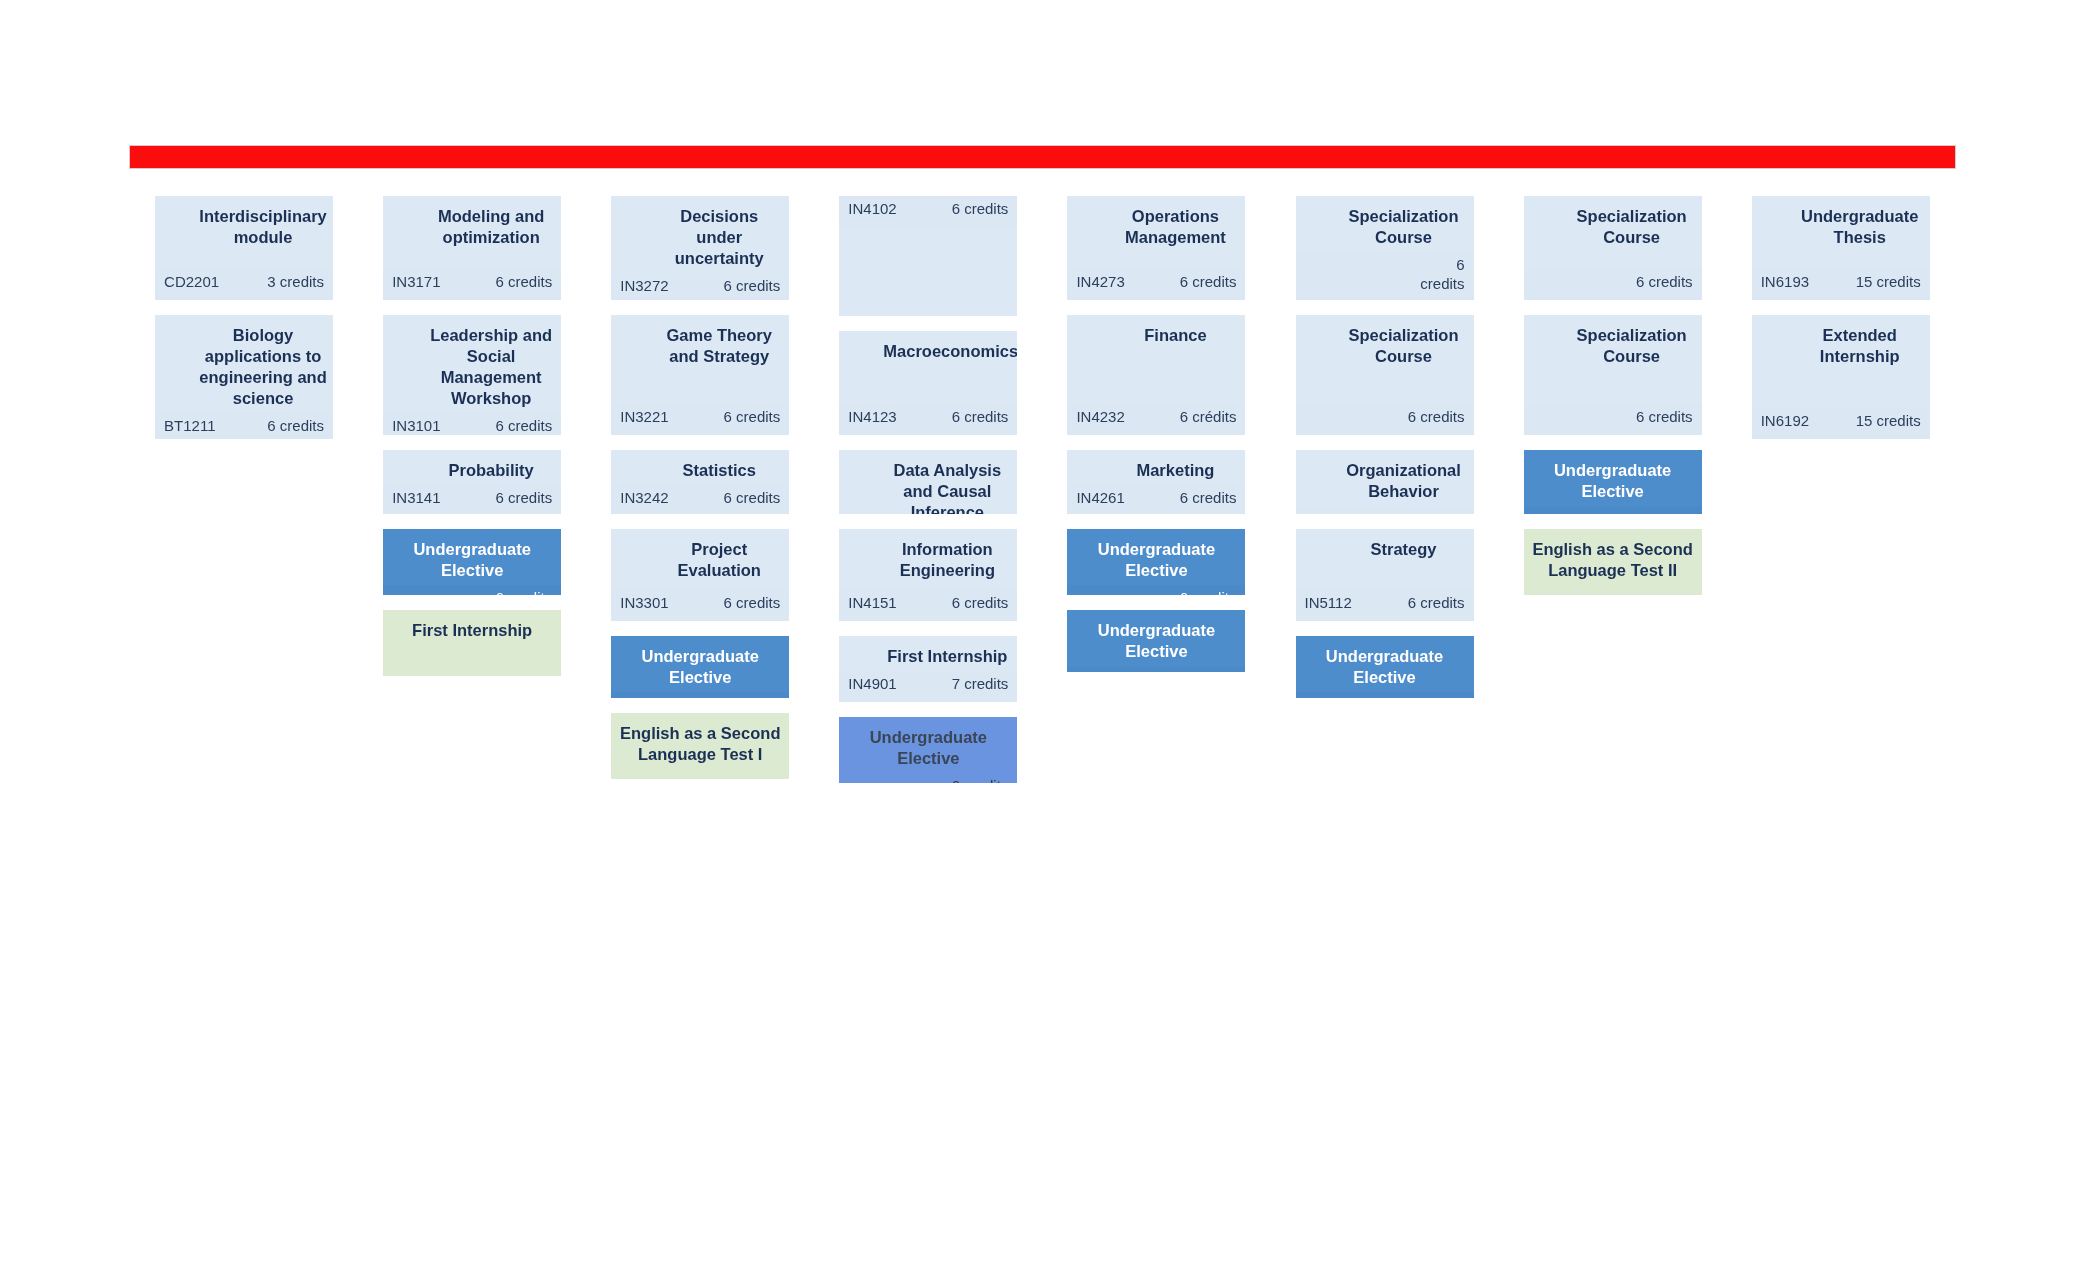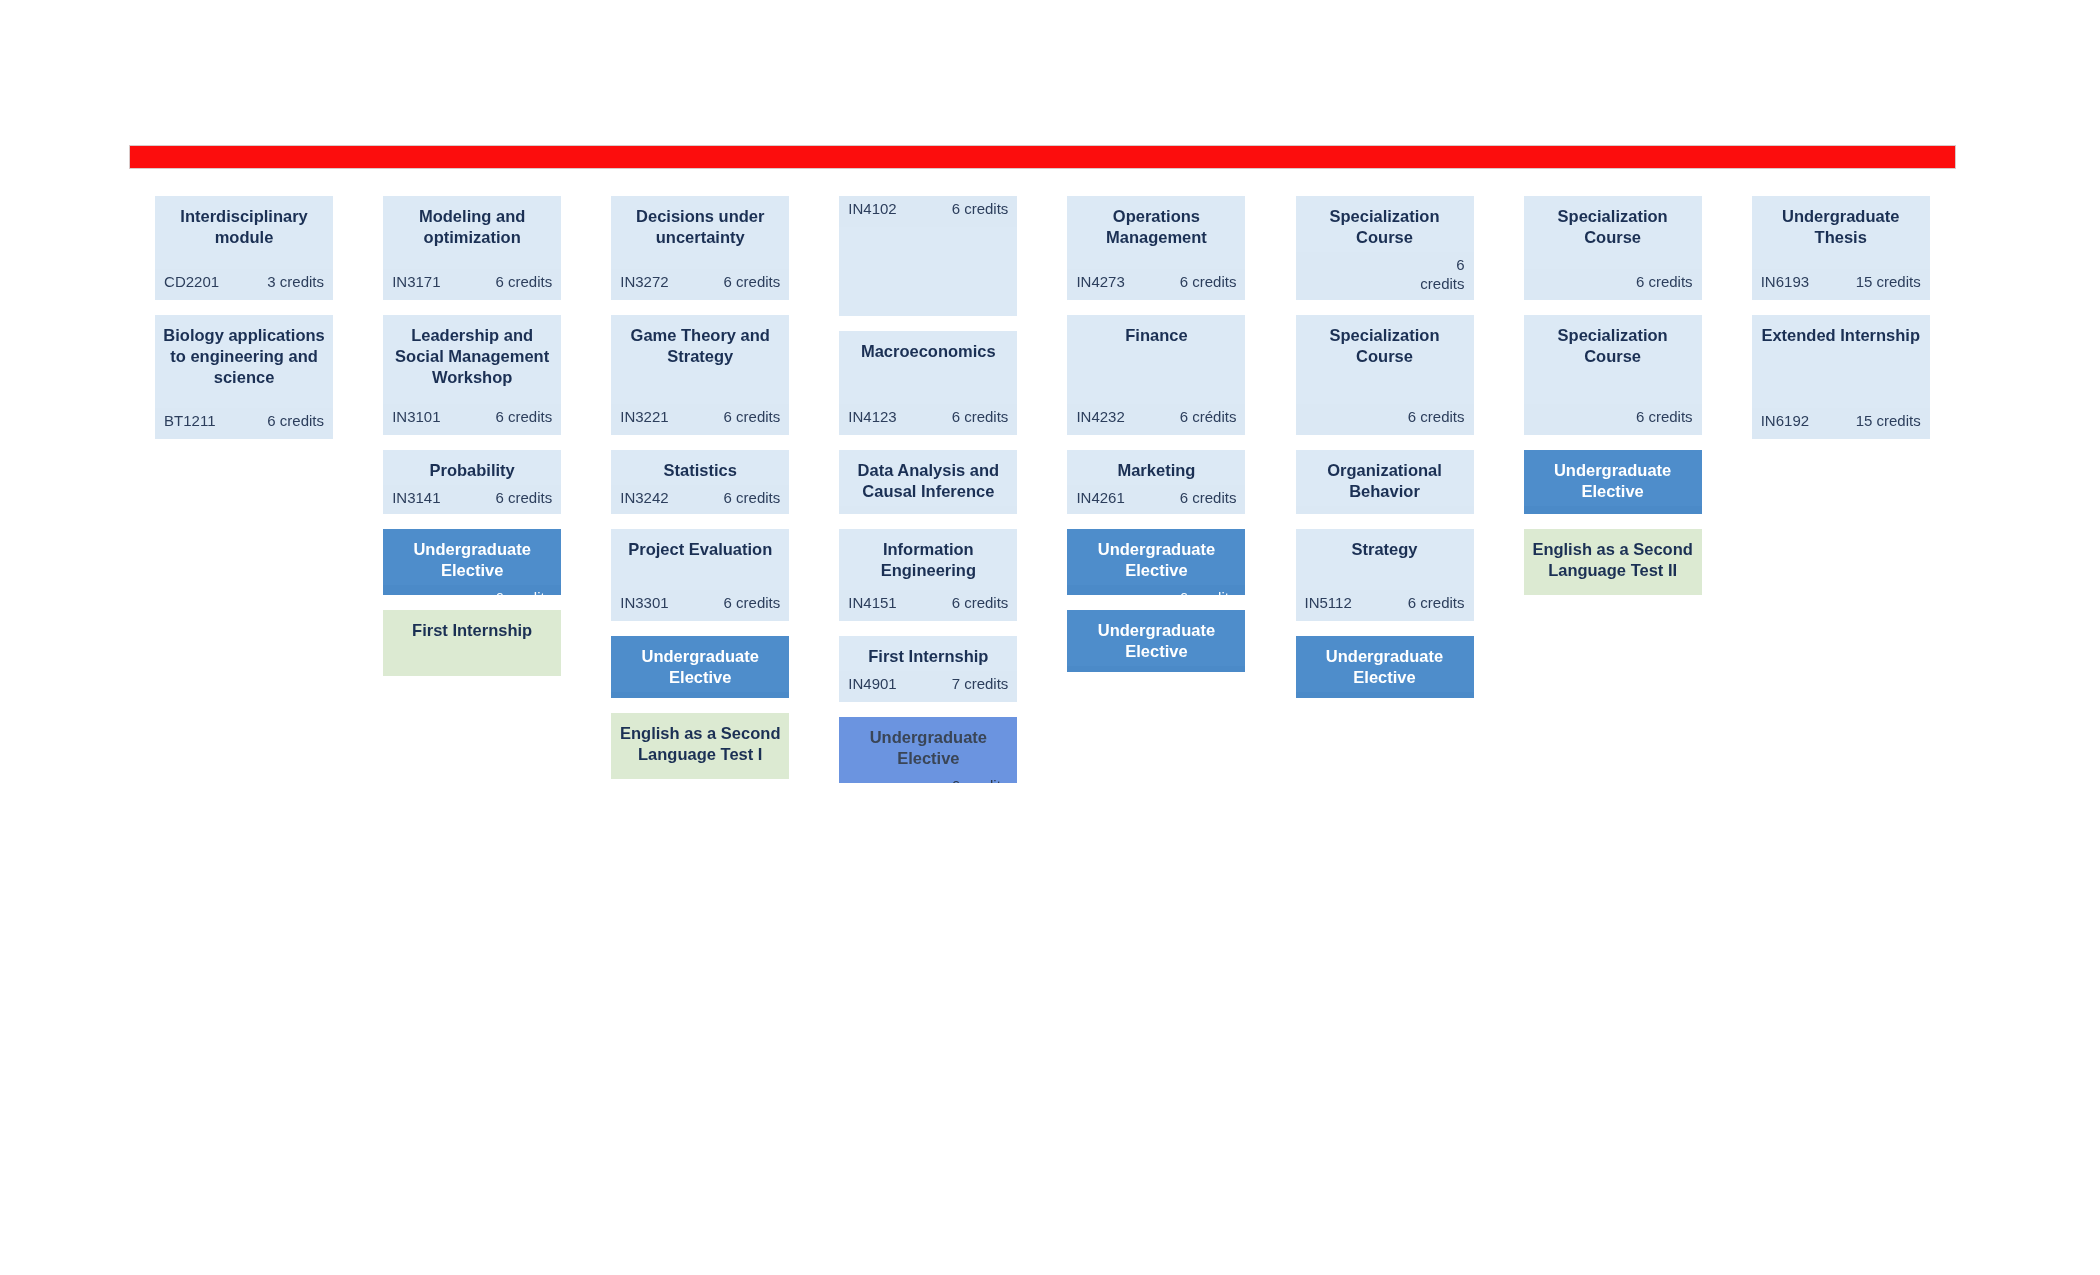--- a/index.html
+++ b/index.html
@@ -92,21 +92,21 @@
     font-size: 15px;
     padding: 4px 9px 8px 9px;
     box-sizing: border-box;
     line-height: 1.25;
   }
   .card .meta .code { text-align: right; }
   .card .meta .credits { text-align: right; }
 
   
   .v-lightblue { background: #dce9f5; }
-  .v-lightblue .title { color: #1b3054; }
+  .v-lightblue .title { color: #1b3054; padding-left: 44px; }
   .v-lightblue .meta  { color: #2c3e5c; }
   .v-lightblue .meta  { background: #dbe8f4; }
 
   .v-blue { background: #4e8dcb; }
   .v-blue .title { color: #ffffff; }
   .v-blue .meta  { color: #ffffff; background: #4b8ac8; }
 
   .v-brightblue { background: #6b94e0; }
   .v-brightblue .title { color: #3a4556; }
   .v-brightblue .meta  { color: #2e3a4c; background: #6b94e0; }

